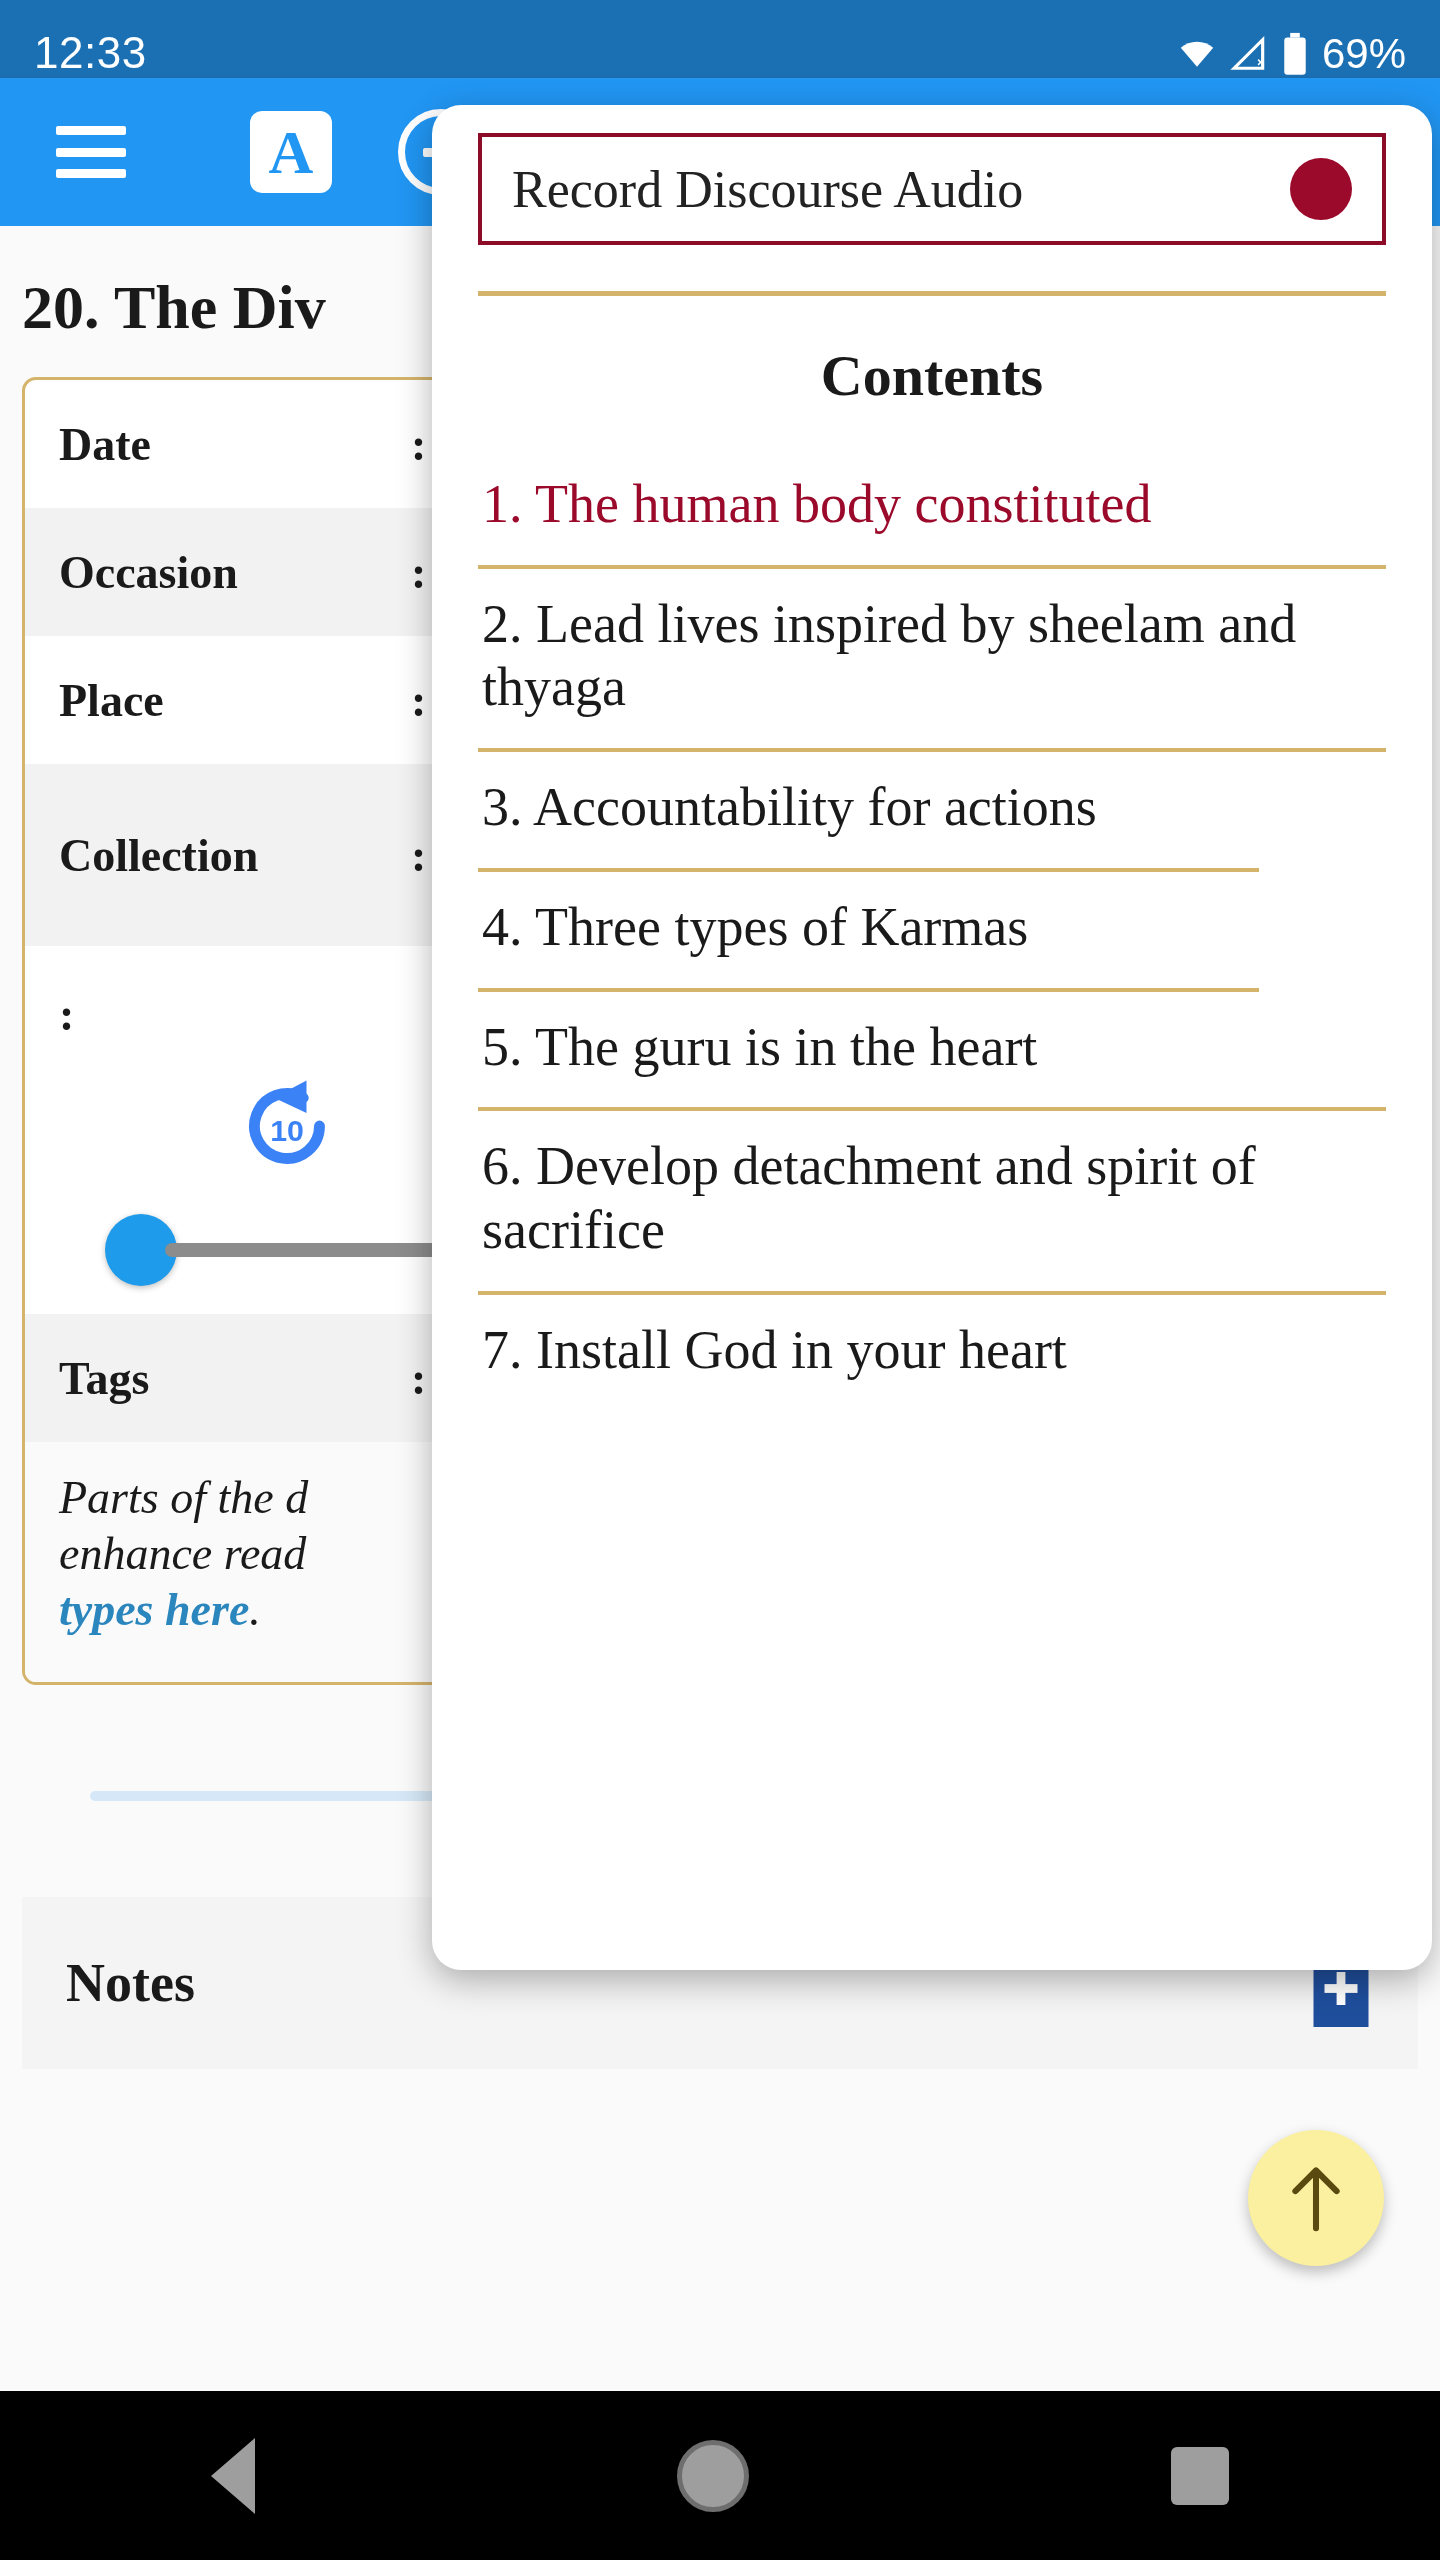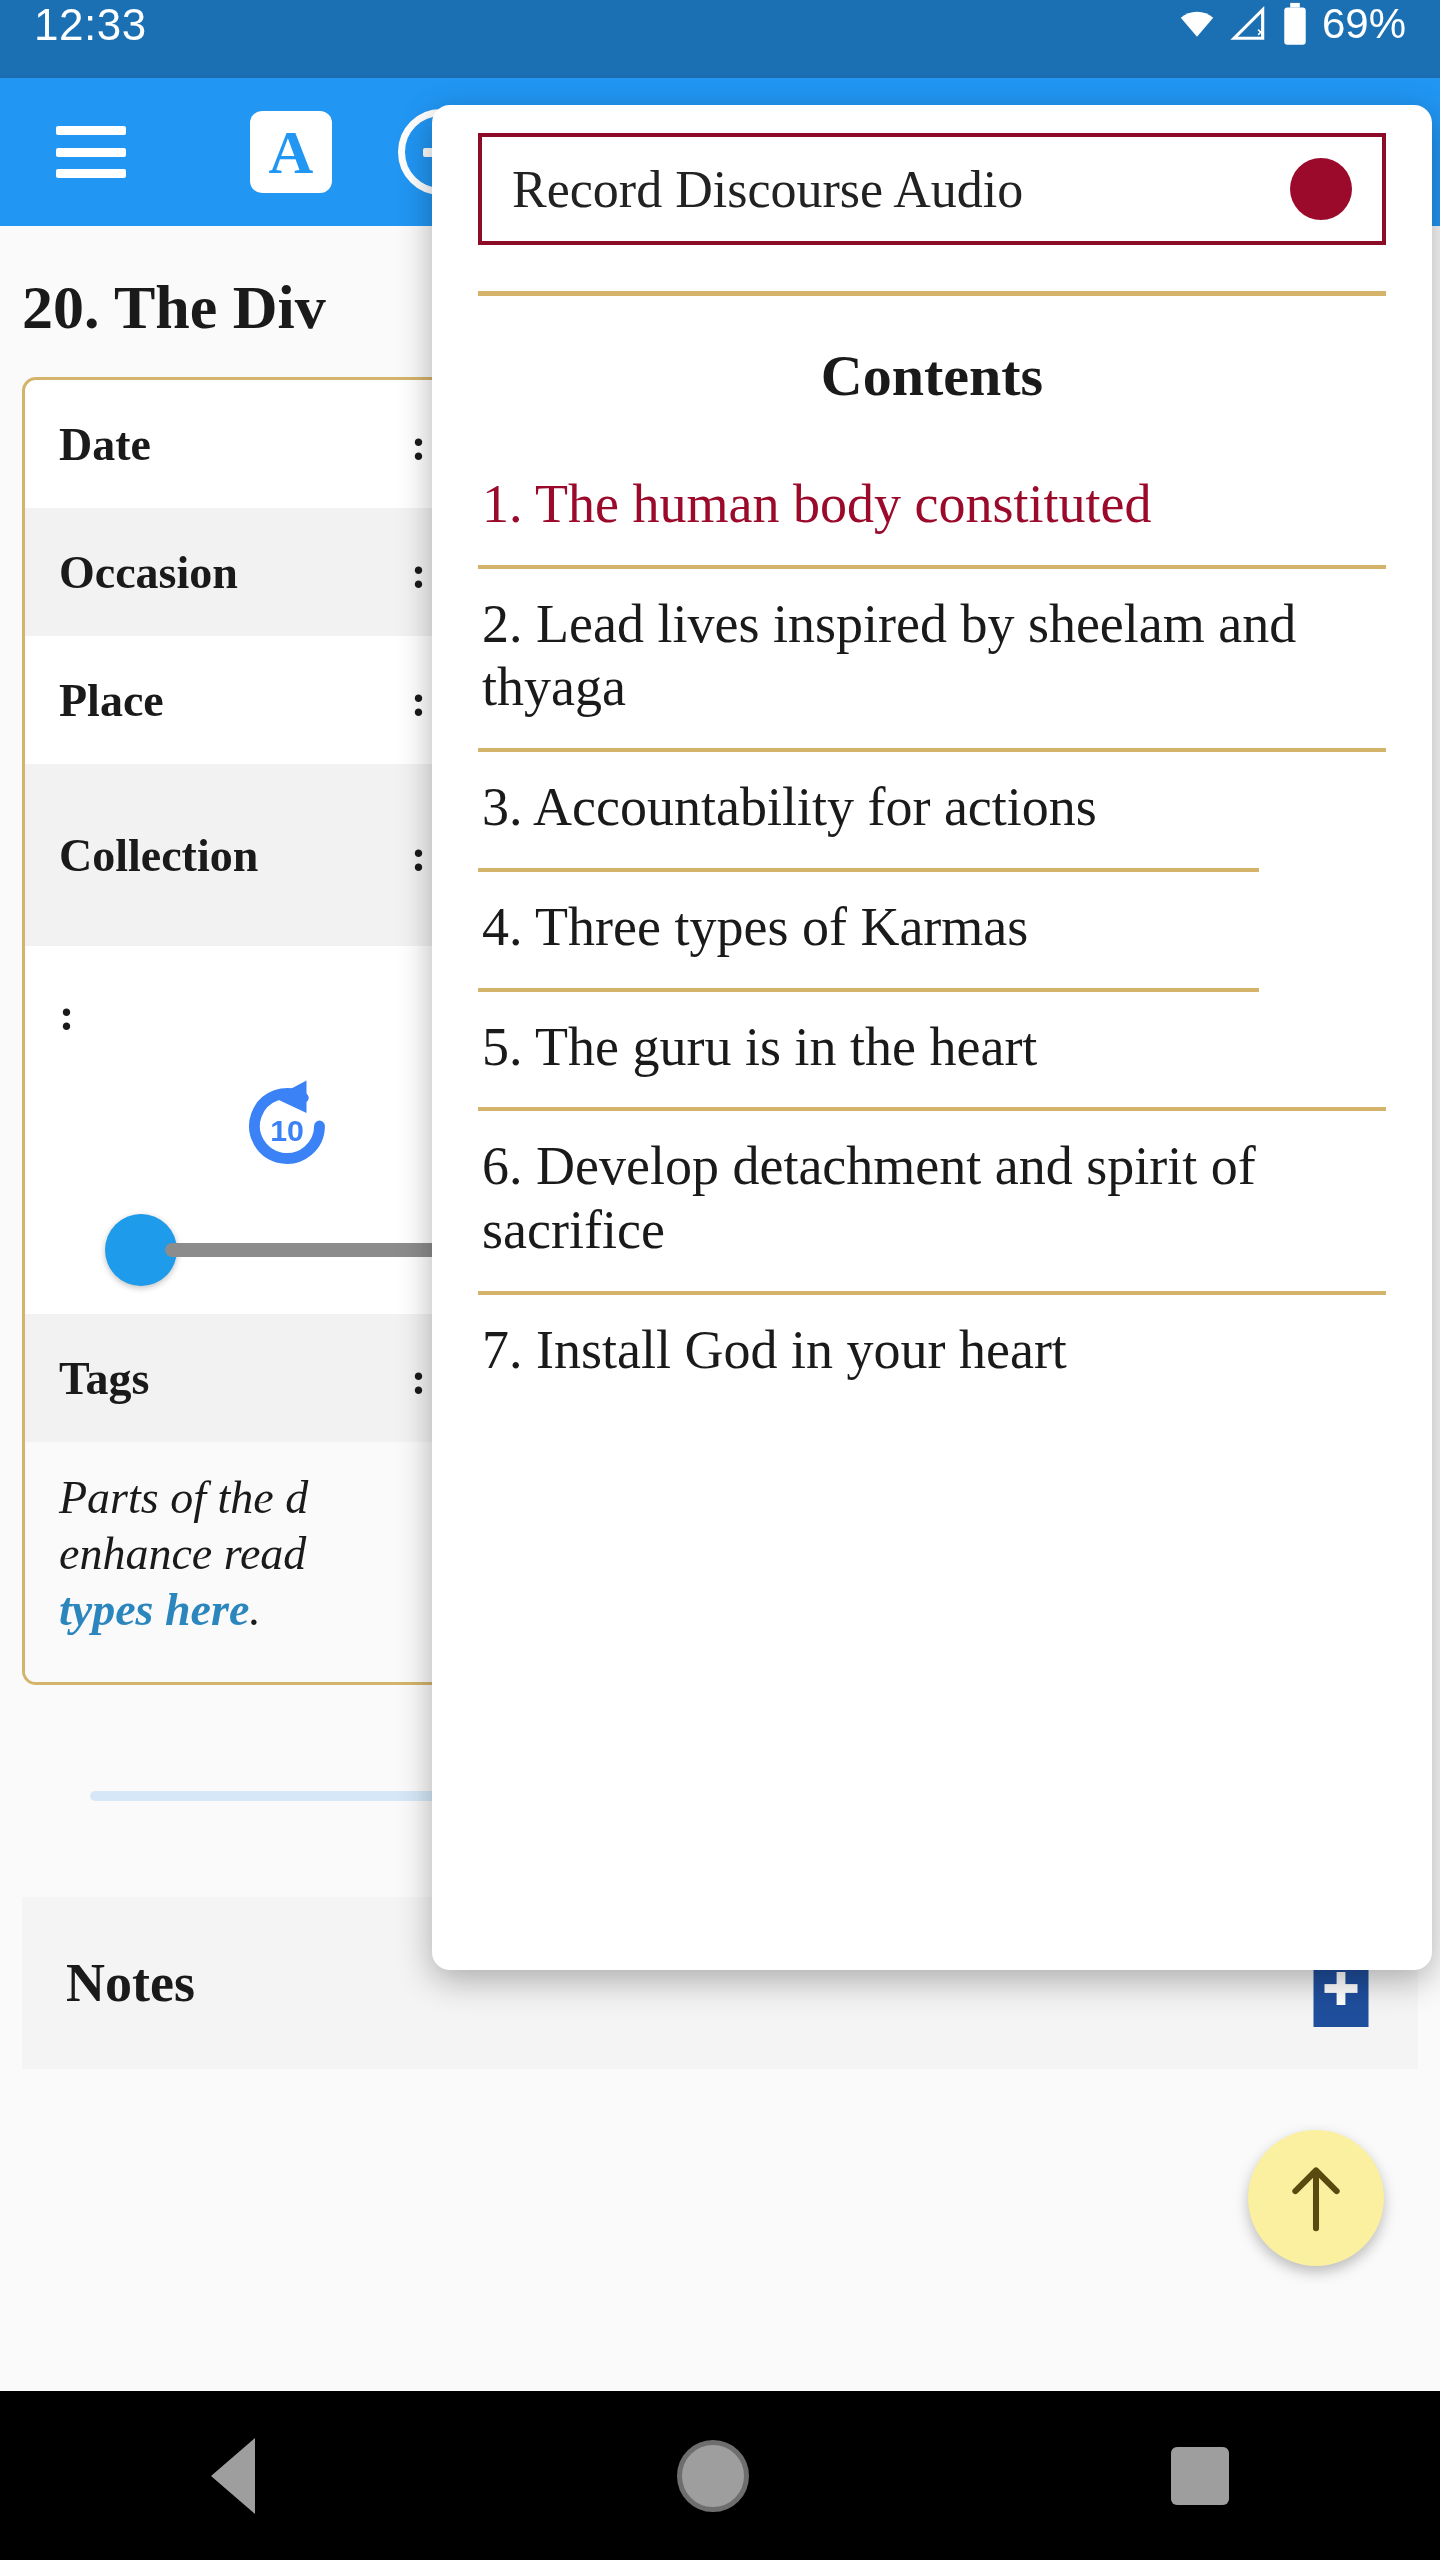--- a/index.html
+++ b/index.html
@@ -7,21 +7,21 @@
   body {
     font-family:"Liberation Serif", serif;
     background:#FAFAFA;
     position:relative;
     overflow:hidden;
   }
 
   
   .status-bar{
     position:absolute; left:0; top:0; width:1440px; height:78px;
-    background:#1B70B4; display:flex; align-items:flex-start;
+    background:#1B70B4; display:flex; align-items:flex-end;
     padding:0 34px; color:#fff;
   }
   .status-time{
     font-family:"Liberation Sans", sans-serif;
     font-size:44px; font-weight:400; letter-spacing:.5px;
   }
   .status-right{ margin-left:auto; display:flex; align-items:center; gap:8px; }
   .status-pct{
     font-family:"Liberation Sans", sans-serif;
     font-size:42px; font-weight:500; margin-left:4px;
@@ -110,21 +110,21 @@
   
   .fab{
     position:absolute; right:56px; top:2130px; width:136px; height:136px;
     border-radius:50%; background:#FBEFA0; box-shadow:0 6px 14px rgba(0,0,0,.25);
     display:flex; align-items:center; justify-content:center; z-index:40;
   }
 
   
   .modal{
     position:absolute; left:432px; top:105px; width:1000px; height:1865px;
-    background:#fff; border-radius:18px; z-index:30;
+    background:#fff; border-radius:29px; z-index:30;
     box-shadow:0 10px 34px rgba(0,0,0,.30);
     padding:28px 46px 0 46px; overflow:hidden;
   }
   .record-bar{
     border:4px solid #8C0C28; display:flex; align-items:center;
     padding:14px 30px; height:112px;
   }
   .record-bar .rtxt{
     font-size:52px; color:#222; font-family:"Liberation Serif", serif;
   }

